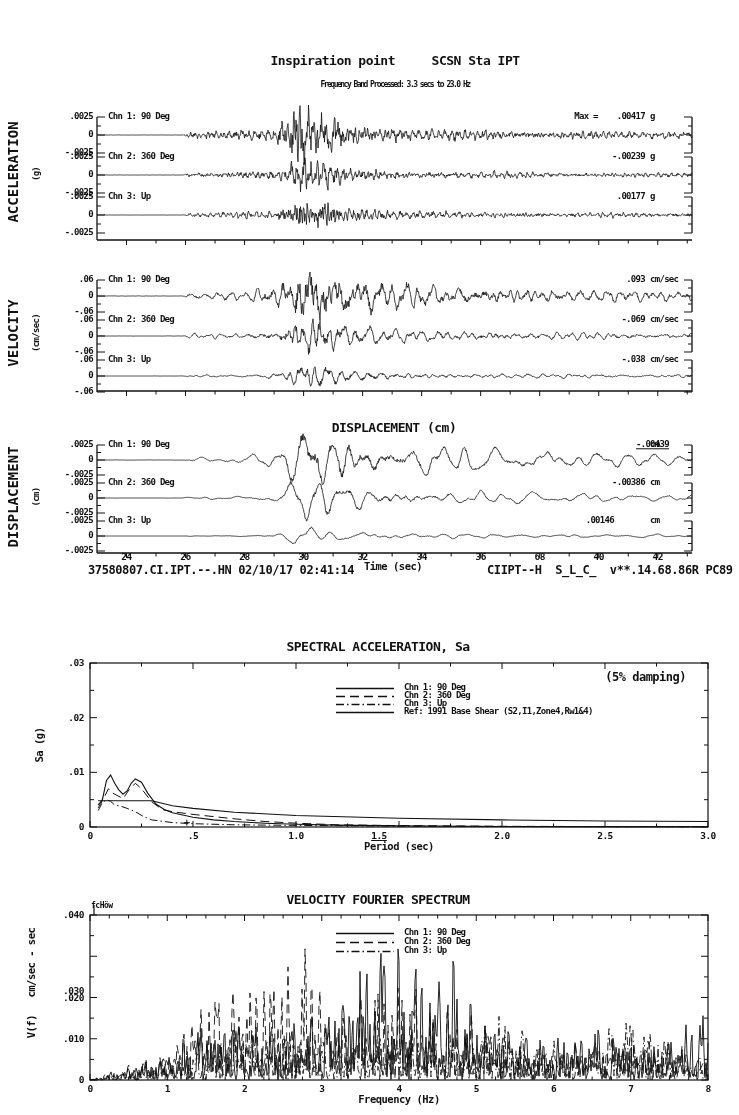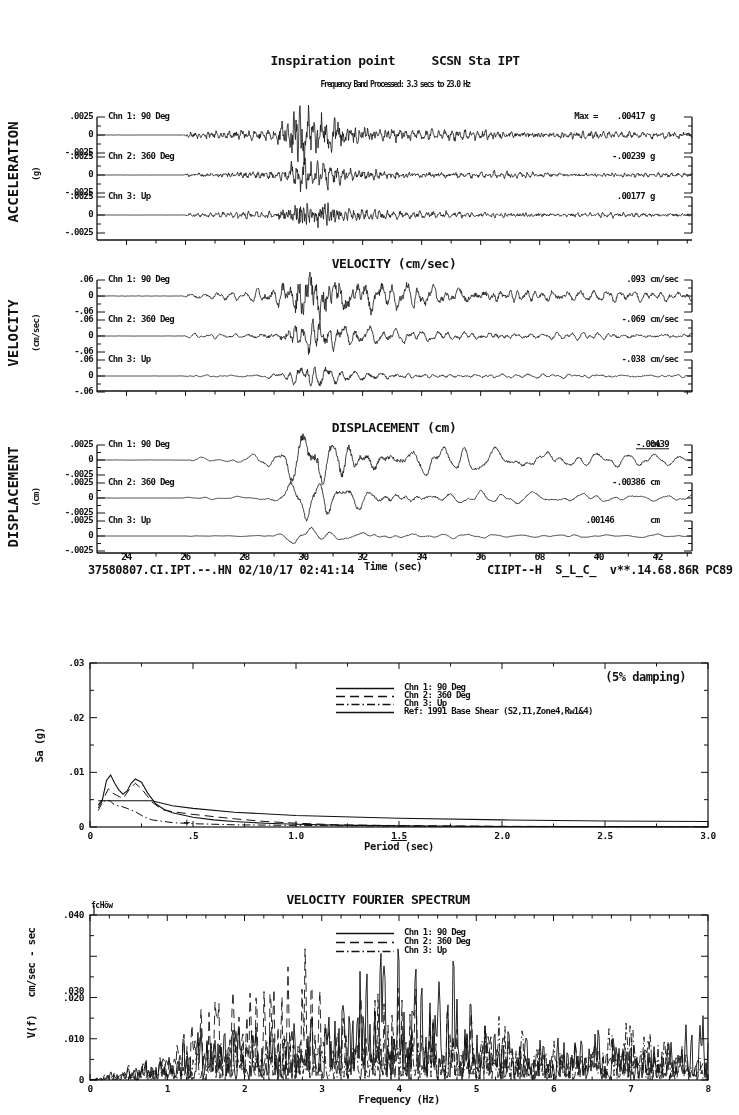--- a/index.html
+++ b/index.html
@@ -351,34 +351,34 @@
         <polyline points="90.0,1080.0 91.0,1079.9 92.0,1079.6 93.0,1079.4 94.0,1079.6 95.0,1080.0 96.0,1079.7 97.0,1079.8 98.0,1079.9 99.0,1079.7 100.0,1078.6 101.0,1078.6 102.0,1079.7 103.0,1079.8 104.0,1079.4 105.0,1079.7 106.0,1078.1 107.0,1075.9 108.0,1077.0 109.0,1077.6 110.0,1076.4 111.0,1075.9 112.0,1079.7 113.0,1079.1 114.0,1079.1 115.0,1079.1 116.0,1079.7 117.0,1079.8 118.0,1075.7 119.0,1076.3 120.0,1076.8 121.0,1077.6 122.0,1077.7 123.0,1075.5 124.0,1072.8 125.0,1072.6 126.0,1076.1 127.0,1078.2 128.0,1077.5 129.0,1079.8 130.0,1074.1 131.0,1078.7 132.0,1077.1 133.0,1078.1 134.0,1075.0 135.0,1079.0 136.0,1080.0 137.0,1079.9 138.0,1072.6 139.0,1069.9 140.0,1075.2 141.0,1070.8 142.0,1067.5 143.0,1073.9 144.0,1075.7 145.0,1075.5 146.0,1078.1 147.0,1075.9 148.0,1071.8 149.0,1071.8 150.0,1077.3 151.0,1079.5 152.0,1074.4 153.0,1079.1 154.0,1078.0 155.0,1071.8 156.0,1070.1 157.0,1074.4 158.0,1075.6 159.0,1074.3 160.0,1072.2 161.0,1073.3 162.0,1061.5 163.0,1071.9 164.0,1069.0 165.0,1064.0 166.0,1069.3 167.0,1079.6 168.0,1077.5 169.0,1074.6 170.0,1069.5 171.0,1074.3 172.0,1076.3 173.0,1064.4 174.0,1072.1 175.0,1077.6 176.0,1076.8 177.0,1078.6 178.0,1066.9 179.0,1061.6 180.0,1055.3 181.0,1068.9 182.0,1076.8 183.0,1067.1 184.0,1072.0 185.0,1076.1 186.0,1076.8 187.0,1073.4 188.0,1068.5 189.0,1078.3 190.0,1075.3 191.0,1068.0 192.0,1075.8 193.0,1059.7 194.0,1063.9 195.0,1064.9 196.0,1059.4 197.0,1054.8 198.0,1053.9 199.0,1074.2 200.0,1078.1 201.0,1077.0 202.0,1070.9 203.0,1063.2 204.0,1064.8 205.0,1079.5 206.0,1079.5 207.0,1065.7 208.0,1071.9 209.0,1073.0 210.0,1066.1 211.0,1043.3 212.0,1051.1 213.0,1071.2 214.0,1058.5 215.0,1055.0 216.0,1079.0 217.0,1065.1 218.0,1062.2 219.0,1073.2 220.0,1050.8 221.0,1042.7 222.0,1078.1 223.0,1066.7 224.0,1065.1 225.0,1056.6 226.0,1059.7 227.0,1065.9 228.0,1049.0 229.0,1046.9 230.0,1058.1 231.0,1067.8 232.0,1075.7 233.0,1071.8 234.0,1030.1 235.0,1034.7 236.0,1061.3 237.0,1071.2 238.0,1058.2 239.0,1063.4 240.0,1068.3 241.0,1059.4 242.0,1069.9 243.0,1043.5 244.0,1072.0 245.0,1066.5 246.0,1043.7 247.0,1054.7 248.0,1049.1 249.0,1054.8 250.0,1070.1 251.0,1045.3 252.0,1031.4 253.0,1046.3 254.0,1072.1 255.0,1075.9 256.0,1055.2 257.0,1068.8 258.0,1052.2 259.0,1078.0 260.0,1065.4 261.0,1067.9 262.0,1077.6 263.0,1074.6 264.0,1064.3 265.0,1059.7 266.0,1046.8 267.0,1040.8 268.0,1061.8 269.0,1059.8 270.0,1051.7 271.0,1065.0 272.0,1056.3 273.0,1075.4 274.0,1071.3 275.0,1058.2 276.0,1063.2 277.0,1069.5 278.0,1079.5 279.0,1075.4 280.0,1051.0 281.0,1076.6 282.0,1068.1 283.0,1051.9 284.0,1035.6 285.0,1046.8 286.0,1068.9 287.0,1061.9 288.0,1079.2 289.0,1064.0 290.0,1036.3 291.0,1062.9 292.0,1078.5 293.0,1055.4 294.0,1057.7 295.0,1078.7 296.0,1065.4 297.0,1073.8 298.0,1046.3 299.0,1065.4 300.0,1074.7 301.0,1056.7 302.0,1051.4 303.0,1073.7 304.0,1068.4 305.0,1059.5 306.0,1069.8 307.0,1052.7 308.0,1040.9 309.0,1063.2 310.0,1074.8 311.0,1075.1 312.0,1075.5 313.0,1062.5 314.0,1072.0 315.0,1062.4 316.0,1065.2 317.0,1074.8 318.0,1076.0 319.0,1062.0 320.0,1075.4 321.0,1053.7 322.0,1051.0 323.0,1062.1 324.0,1062.4 325.0,1052.5 326.0,1068.5 327.0,1076.0 328.0,1079.1 329.0,1076.3 330.0,1071.6 331.0,1065.2 332.0,1070.3 333.0,1071.0 334.0,1079.0 335.0,1059.7 336.0,1070.0 337.0,1077.3 338.0,1051.9 339.0,1044.0 340.0,1047.3 341.0,1060.7 342.0,1062.5 343.0,1073.6 344.0,1077.2 345.0,1052.6 346.0,1072.9 347.0,1074.4 348.0,1077.8 349.0,1068.0 350.0,1071.8 351.0,1067.6 352.0,1065.3 353.0,1048.3 354.0,1068.9 355.0,1058.2 356.0,1044.9 357.0,1046.9 358.0,1069.4 359.0,1072.4 360.0,1078.5 361.0,1077.6 362.0,1054.2 363.0,1056.0 364.0,1066.2 365.0,1077.0 366.0,1070.6 367.0,1072.0 368.0,1078.3 369.0,1078.3 370.0,1067.1 371.0,1055.2 372.0,1063.1 373.0,1060.7 374.0,1052.4 375.0,1075.8 376.0,1050.3 377.0,1049.1 378.0,1070.4 379.0,1055.8 380.0,1038.6 381.0,1048.4 382.0,1074.1 383.0,1074.2 384.0,1071.0 385.0,1063.6 386.0,1066.5 387.0,1072.5 388.0,1059.5 389.0,1063.9 390.0,1067.6 391.0,1076.2 392.0,1069.8 393.0,1057.2 394.0,1039.1 395.0,1043.9 396.0,1062.6 397.0,1056.9 398.0,1048.1 399.0,1078.5 400.0,1057.4 401.0,1076.3 402.0,1074.2 403.0,1074.8 404.0,1070.9 405.0,1072.3 406.0,1074.8 407.0,1074.8 408.0,1049.3 409.0,1063.9 410.0,1053.3 411.0,1043.3 412.0,1036.5 413.0,1057.8 414.0,1069.0 415.0,1075.6 416.0,1069.3 417.0,1058.2 418.0,1042.9 419.0,1062.5 420.0,1078.0 421.0,1075.7 422.0,1065.6 423.0,1070.3 424.0,1068.3 425.0,1048.9 426.0,1047.0 427.0,1067.8 428.0,1054.8 429.0,1042.0 430.0,1047.0 431.0,1077.0 432.0,1048.2 433.0,1055.3 434.0,1064.9 435.0,1054.8 436.0,1058.5 437.0,1079.2 438.0,1078.5 439.0,1061.5 440.0,1058.6 441.0,1072.4 442.0,1073.4 443.0,1059.2 444.0,1056.0 445.0,1075.7 446.0,1071.0 447.0,1078.0 448.0,1074.3 449.0,1037.7 450.0,1034.2 451.0,1051.6 452.0,1063.7 453.0,1042.5 454.0,1052.2 455.0,1074.9 456.0,1075.4 457.0,1061.7 458.0,1067.6 459.0,1065.5 460.0,1067.5 461.0,1062.8 462.0,1066.3 463.0,1051.4 464.0,1070.3 465.0,1059.8 466.0,1054.1 467.0,1035.1 468.0,1053.5 469.0,1079.5 470.0,1064.1 471.0,1075.7 472.0,1062.1 473.0,1048.2 474.0,1063.2 475.0,1074.0 476.0,1067.8 477.0,1076.6 478.0,1077.6 479.0,1079.1 480.0,1055.5 481.0,1045.6 482.0,1041.0 483.0,1055.2 484.0,1043.3 485.0,1024.3 486.0,1061.5 487.0,1073.7 488.0,1059.2 489.0,1076.9 490.0,1043.2 491.0,1035.4 492.0,1066.6 493.0,1062.4 494.0,1061.5 495.0,1059.5 496.0,1070.2 497.0,1062.2 498.0,1044.4 499.0,1016.4 500.0,1067.0 501.0,1079.2 502.0,1062.3 503.0,1080.0 504.0,1050.7 505.0,1026.3 506.0,1068.3 507.0,1063.5 508.0,1052.8 509.0,1040.2 510.0,1072.0 511.0,1079.6 512.0,1048.6 513.0,1054.8 514.0,1071.0 515.0,1075.8 516.0,1050.7 517.0,1060.0 518.0,1069.8 519.0,1056.2 520.0,1078.7 521.0,1043.9 522.0,1030.8 523.0,1035.3 524.0,1073.9 525.0,1055.7 526.0,1062.7 527.0,1077.3 528.0,1058.6 529.0,1067.4 530.0,1068.3 531.0,1070.5 532.0,1079.8 533.0,1079.0 534.0,1055.9 535.0,1068.6 536.0,1056.5 537.0,1048.1 538.0,1067.9 539.0,1049.1 540.0,1049.2 541.0,1059.9 542.0,1069.5 543.0,1075.6 544.0,1074.3 545.0,1057.5 546.0,1052.9 547.0,1079.5 548.0,1064.4 549.0,1077.8 550.0,1064.8 551.0,1067.3 552.0,1067.9 553.0,1055.9 554.0,1040.9 555.0,1059.0 556.0,1061.5 557.0,1062.3 558.0,1070.4 559.0,1075.5 560.0,1052.7 561.0,1070.0 562.0,1067.9 563.0,1055.3 564.0,1054.9 565.0,1075.9 566.0,1066.4 567.0,1063.7 568.0,1071.4 569.0,1078.3 570.0,1064.1 571.0,1059.4 572.0,1055.9 573.0,1078.5 574.0,1078.6 575.0,1075.2 576.0,1063.7 577.0,1054.8 578.0,1060.0 579.0,1070.2 580.0,1064.7 581.0,1054.7 582.0,1062.9 583.0,1064.7 584.0,1075.6 585.0,1063.1 586.0,1057.7 587.0,1070.9 588.0,1069.2 589.0,1067.1 590.0,1066.3 591.0,1054.0 592.0,1059.9 593.0,1055.6 594.0,1048.1 595.0,1042.8 596.0,1045.5 597.0,1072.1 598.0,1073.7 599.0,1060.5 600.0,1068.3 601.0,1073.9 602.0,1067.0 603.0,1052.6 604.0,1066.1 605.0,1078.1 606.0,1069.3 607.0,1075.0 608.0,1041.3 609.0,1028.6 610.0,1050.0 611.0,1049.6 612.0,1035.3 613.0,1051.2 614.0,1075.8 615.0,1061.7 616.0,1059.8 617.0,1078.9 618.0,1053.5 619.0,1057.2 620.0,1073.5 621.0,1056.1 622.0,1060.4 623.0,1047.5 624.0,1075.8 625.0,1053.9 626.0,1023.1 627.0,1035.5 628.0,1050.7 629.0,1077.8 630.0,1056.2 631.0,1074.1 632.0,1032.5 633.0,1030.2 634.0,1069.8 635.0,1056.0 636.0,1064.8 637.0,1055.7 638.0,1077.7 639.0,1072.6 640.0,1057.6 641.0,1051.1 642.0,1070.2 643.0,1051.5 644.0,1036.9 645.0,1055.2 646.0,1077.7 647.0,1068.7 648.0,1079.2 649.0,1053.0 650.0,1034.1 651.0,1045.1 652.0,1078.0 653.0,1078.9 654.0,1052.3 655.0,1063.1 656.0,1061.3 657.0,1078.9 658.0,1045.4 659.0,1070.9 660.0,1072.4 661.0,1079.1 662.0,1066.4 663.0,1075.4 664.0,1040.5 665.0,1045.0 666.0,1059.1 667.0,1051.2 668.0,1041.6 669.0,1061.8 670.0,1063.1 671.0,1077.7 672.0,1067.5 673.0,1070.4 674.0,1071.0 675.0,1073.3 676.0,1057.7 677.0,1074.5 678.0,1074.5 679.0,1065.9 680.0,1066.3 681.0,1057.3 682.0,1046.3 683.0,1065.3 684.0,1071.0 685.0,1073.6 686.0,1065.6 687.0,1071.5 688.0,1067.1 689.0,1077.4 690.0,1073.8 691.0,1067.4 692.0,1073.5 693.0,1075.8 694.0,1073.8 695.0,1069.0 696.0,1067.3 697.0,1062.5 698.0,1060.2 699.0,1061.5 700.0,1058.0 701.0,1075.3 702.0,1070.0 703.0,1078.5 704.0,1077.4 705.0,1064.7 706.0,1065.1 707.0,1078.1 708.0,1079.2" fill="none" stroke="#111111" stroke-width="0.9" stroke-dasharray="8 3 1.5 3"></polyline>
         <line x1="336" y1="933.5" x2="394" y2="933.5" stroke="#111111" stroke-width="1.6"></line>
         <line x1="336" y1="942.5" x2="394" y2="942.5" stroke="#111111" stroke-width="1.3" stroke-dasharray="9 5"></line>
         <line x1="336" y1="951.5" x2="394" y2="951.5" stroke="#111111" stroke-width="1.3" stroke-dasharray="8 3 1.5 3"></line>
       </g>
     </svg>
 
   <div class="lbl f13 c" style="left:75px;top:54px;width:640px">Inspiration point     SCSN Sta IPT</div>
   <div class="lbl f8t c" style="left:75px;top:81px;width:640px">Frequency Band Processed: 3.3 secs to 23.0 Hz</div>
 
-  <div class="lbl f13 c" style="left:244px;top:257px;width:300px">VELOCITY (cm/sec)</div>
   <div class="lbl f13 c" style="left:244px;top:421px;width:300px">DISPLACEMENT (cm)</div>
 
   <div class="lbl f14 rot" style="left:13px;top:172px">ACCELERATION</div>
   <div class="lbl f9 rot" style="left:37px;top:174px">(g)</div>
   <div class="lbl f14 rot" style="left:13px;top:333px">VELOCITY</div>
   <div class="lbl f9 rot" style="left:37px;top:333px">(cm/sec)</div>
   <div class="lbl f14 rot" style="left:13px;top:497px">DISPLACEMENT</div>
   <div class="lbl f9 rot" style="left:37px;top:497px">(cm)</div>
 
   <div class="lbl f10 c" style="left:313px;top:561px;width:160px">Time (sec)</div>
   <div class="lbl f85" style="left:88px;top:564px">37580807.CI.IPT.--.HN 02/10/17 02:41:14</div>
   <div class="lbl f85" style="left:487px;top:564px">CIIPT--H  S_L_C_  v**.14.68.86R PC89</div>
 
+  <div class="lbl f13 c" style="left:203px;top:640px;width:350px">SPECTRAL ACCELERATION, Sa</div>
   <div class="lbl f12 r" style="left:536px;top:671px;width:150px">(5% damping)</div>
   <div class="lbl f10 rot" style="left:40px;top:745px">Sa (g)</div>
   <div class="lbl f10 c" style="left:319px;top:841px;width:160px">Period (sec)</div>
   <div class="lbl f9 vctr" style="left:404px;top:688px">Chn 1: 90 Deg</div>
   <div class="lbl f9 vctr" style="left:404px;top:696px">Chn 2: 360 Deg</div>
   <div class="lbl f9 vctr" style="left:404px;top:704px">Chn 3: Up</div>
   <div class="lbl f9 vctr" style="left:404px;top:712px">Ref: 1991 Base Shear (S2,I1,Zone4,Rw1&amp;4)</div>
 
   <div class="lbl f13 c" style="left:203px;top:893px;width:350px">VELOCITY FOURIER SPECTRUM</div>
   <div class="lbl f8" style="left:91px;top:902px">fcHöw</div>
@@ -451,21 +451,21 @@
     <div class="lbl f95 c" style="left: 524.708px; top: 552px; width: 30px;">68</div>
     <div class="lbl f95 c" style="left: 583.736px; top: 552px; width: 30px;">40</div>
     <div class="lbl f95 c" style="left: 642.764px; top: 552px; width: 30px;">42</div>
     <div class="lbl f95 r vctr" style="left: 44px; top: 663px; width: 40px;">.03</div>
     <div class="lbl f95 r vctr" style="left: 44px; top: 717.667px; width: 40px;">.02</div>
     <div class="lbl f95 r vctr" style="left: 44px; top: 772.333px; width: 40px;">.01</div>
     <div class="lbl f95 r vctr" style="left: 44px; top: 827px; width: 40px;">0</div>
     <div class="lbl f95 c" style="left: 72px; top: 831px; width: 36px;">0</div>
     <div class="lbl f95 c" style="left: 175px; top: 831px; width: 36px;">.5</div>
     <div class="lbl f95 c" style="left: 278px; top: 831px; width: 36px;">1.0</div>
-    <div class="lbl f95 c" style="left: 381px; top: 831px; width: 36px; text-decoration: underline;">1.5</div>
+    <div class="lbl f95 c" style="left: 361px; top: 831px; width: 36px; text-decoration: underline;">1.5</div>
     <div class="lbl f95 c" style="left: 484px; top: 831px; width: 36px;">2.0</div>
     <div class="lbl f95 c" style="left: 587px; top: 831px; width: 36px;">2.5</div>
     <div class="lbl f95 c" style="left: 690px; top: 831px; width: 36px;">3.0</div>
     <div class="lbl f95 r vctr" style="left: 44px; top: 915px; width: 40px;">.040</div>
     <div class="lbl f95 r vctr" style="left: 44px; top: 991px; width: 40px;">.030</div>
     <div class="lbl f95 r vctr" style="left: 44px; top: 997.5px; width: 40px;">.020</div>
     <div class="lbl f95 r vctr" style="left: 44px; top: 1038.75px; width: 40px;">.010</div>
     <div class="lbl f95 r vctr" style="left: 44px; top: 1080px; width: 40px;">0</div>
     <div class="lbl f95 c" style="left: 75px; top: 1084px; width: 30px;">0</div>
     <div class="lbl f95 c" style="left: 152.25px; top: 1084px; width: 30px;">1</div>

